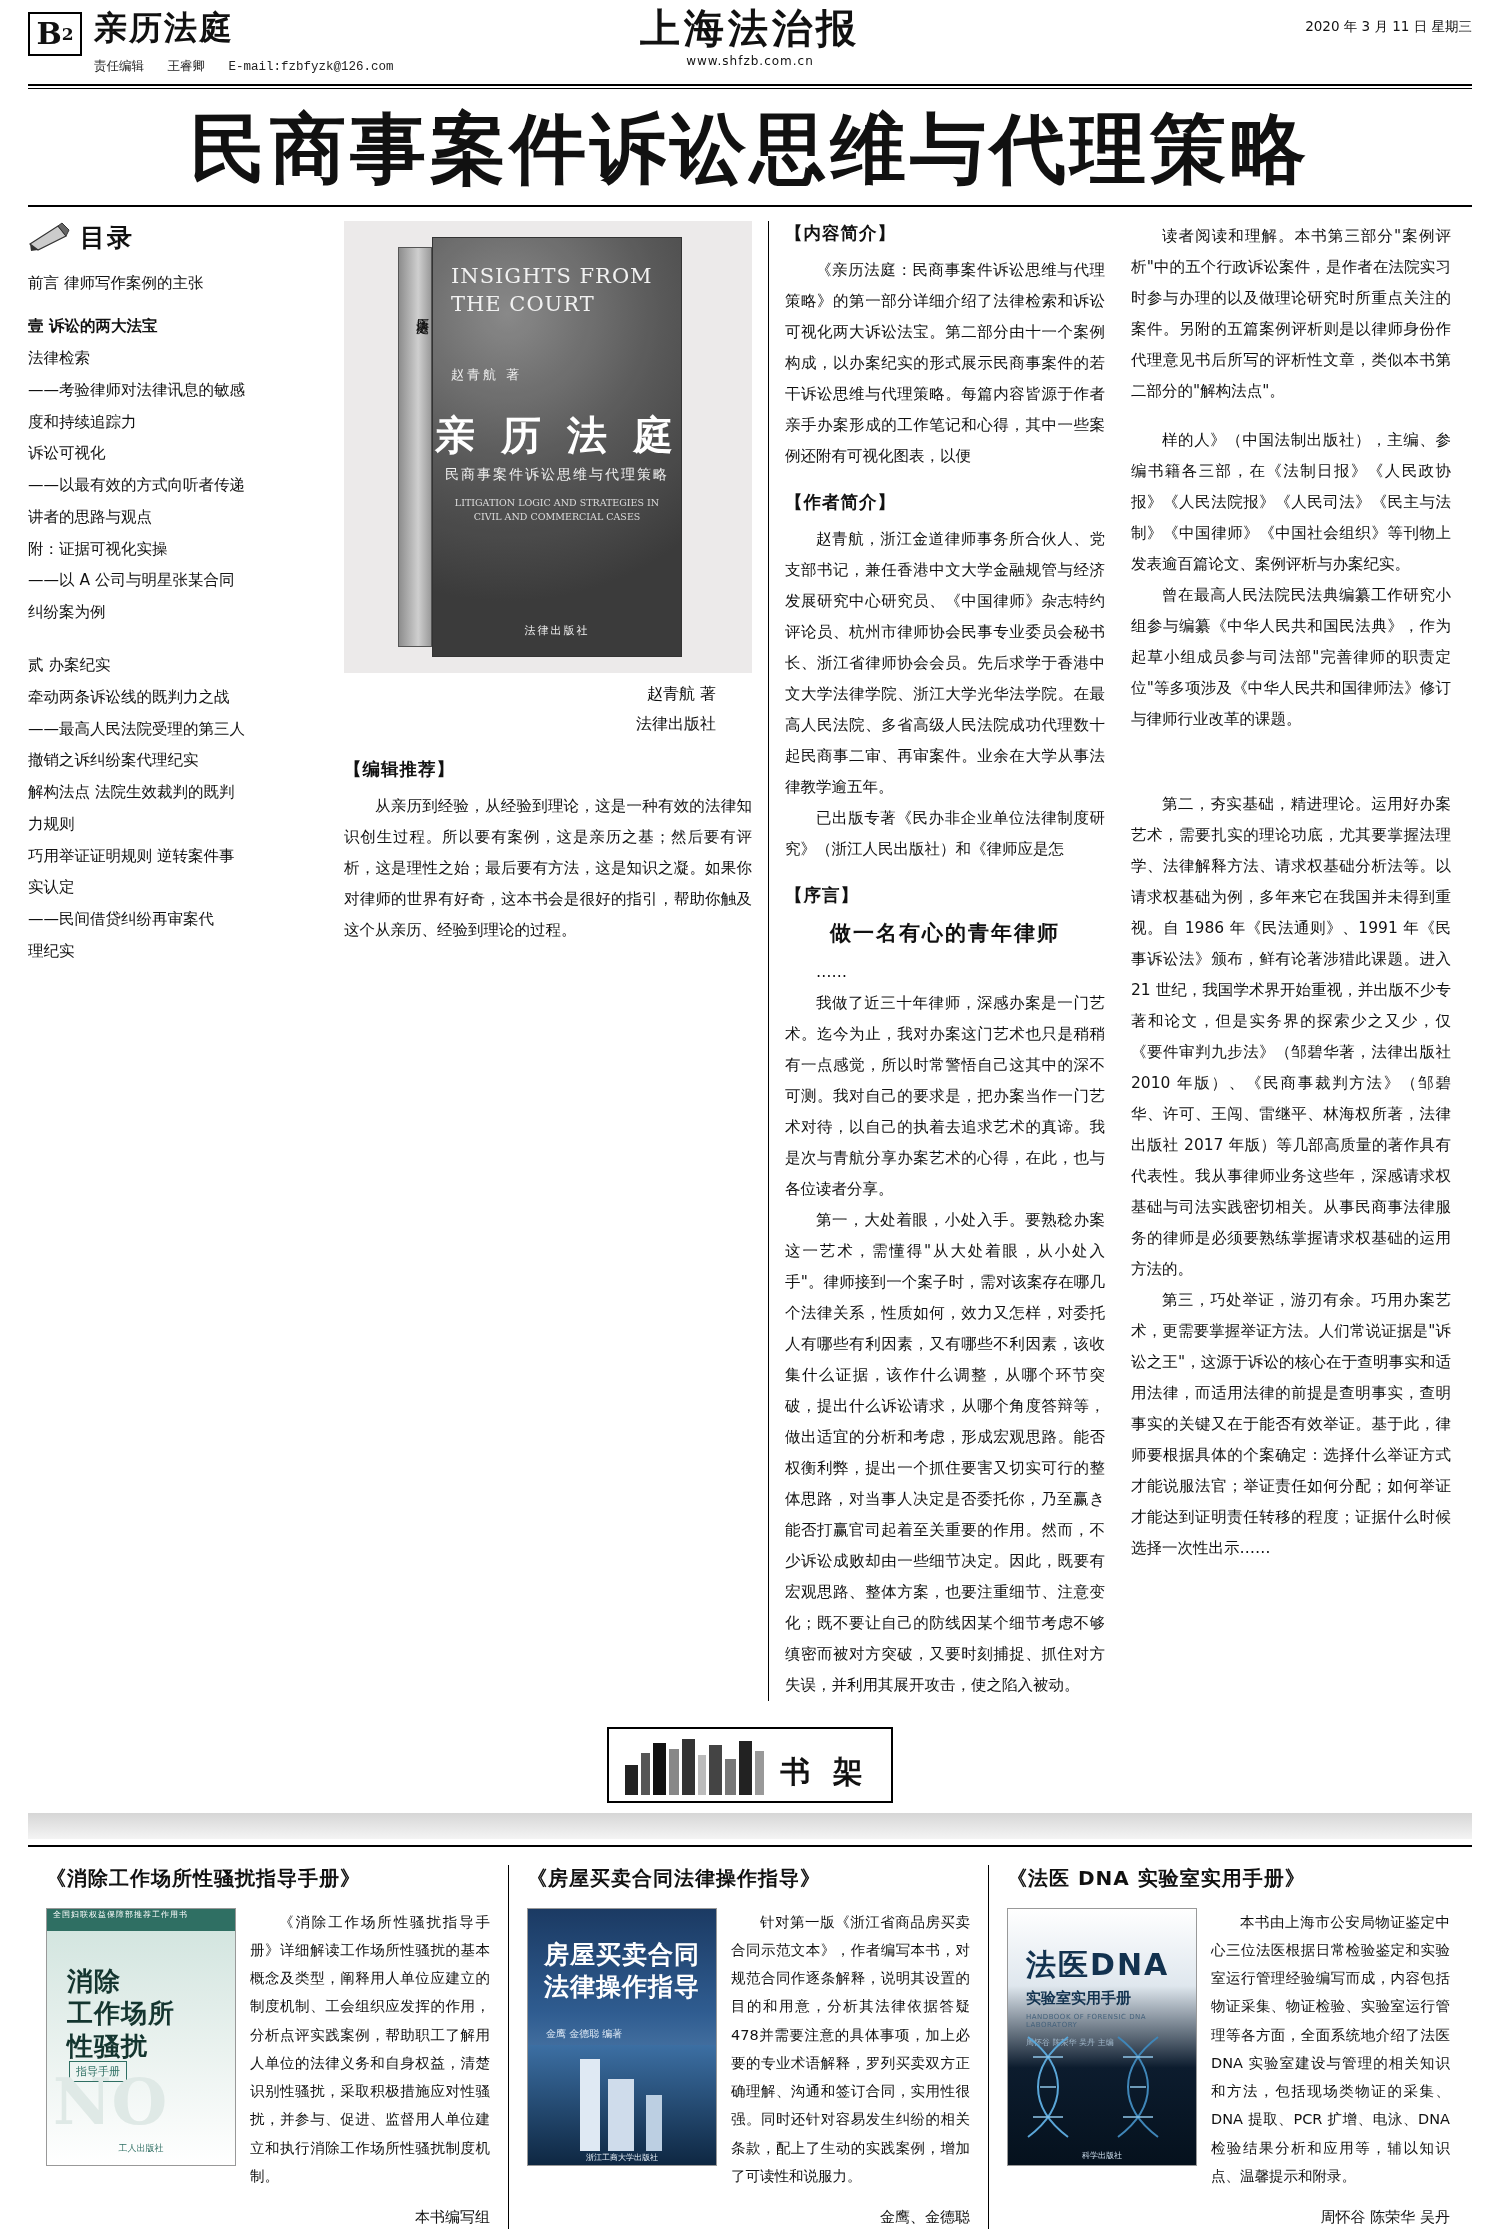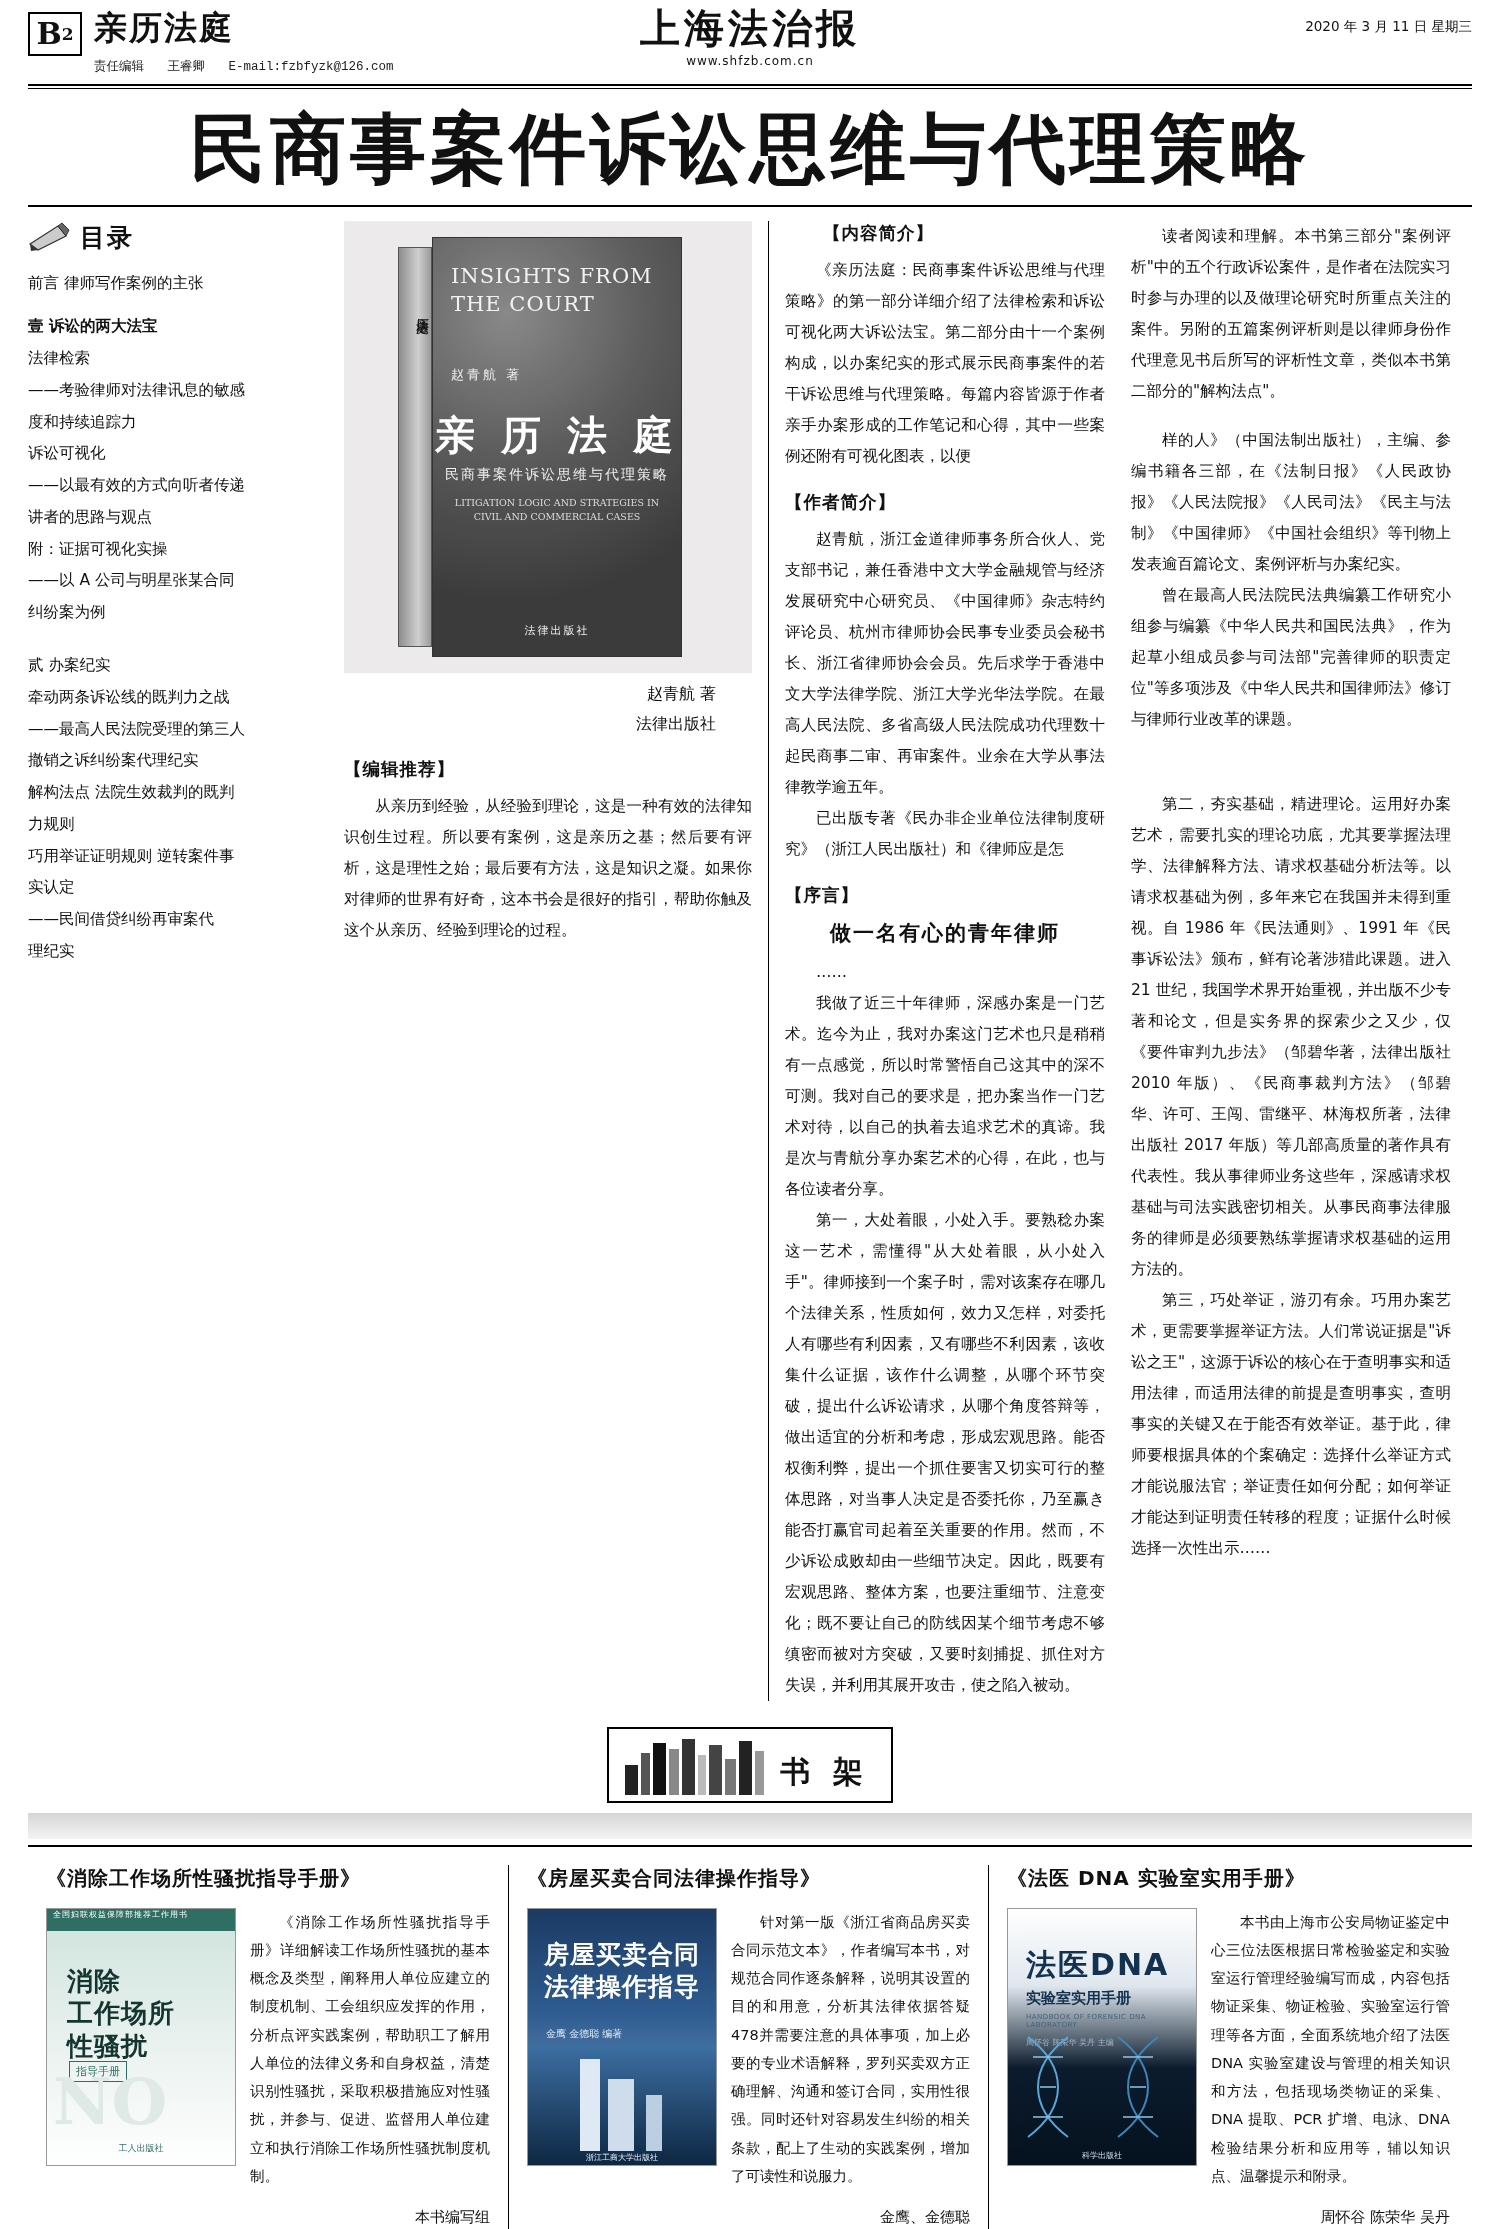--- a/index.html
+++ b/index.html
@@ -341,21 +341,21 @@
 
       <div class="sec-head">【编辑推荐】</div>
       <div class="body-text">
         <p>从亲历到经验，从经验到理论，这是一种有效的法律知识创生过程。所以要有案例，这是亲历之基；然后要有评析，这是理性之始；最后要有方法，这是知识之凝。如果你对律师的世界有好奇，这本书会是很好的指引，帮助你触及这个从亲历、经验到理论的过程。</p>
       </div>
     </div>
 
     <div class="col-right vsep">
 
       <div class="rcol">
-        <div class="sec-head" style="margin-top:0;margin-left:38px;">【内容简介】</div>
+        <div class="sec-head" style="margin-top:0;">【内容简介】</div>
         <div class="body-text">
           <p>《亲历法庭：民商事案件诉讼思维与代理策略》的第一部分详细介绍了法律检索和诉讼可视化两大诉讼法宝。第二部分由十一个案例构成，以办案纪实的形式展示民商事案件的若干诉讼思维与代理策略。每篇内容皆源于作者亲手办案形成的工作笔记和心得，其中一些案例还附有可视化图表，以便</p>
         </div>
 
         <div class="sec-head">【作者简介】</div>
         <div class="body-text">
           <p>赵青航，浙江金道律师事务所合伙人、党支部书记，兼任香港中文大学金融规管与经济发展研究中心研究员、《中国律师》杂志特约评论员、杭州市律师协会民事专业委员会秘书长、浙江省律师协会会员。先后求学于香港中文大学法律学院、浙江大学光华法学院。在最高人民法院、多省高级人民法院成功代理数十起民商事二审、再审案件。业余在大学从事法律教学逾五年。</p>
           <p>已出版专著《民办非企业单位法律制度研究》（浙江人民出版社）和《律师应是怎</p>
         </div>
 

